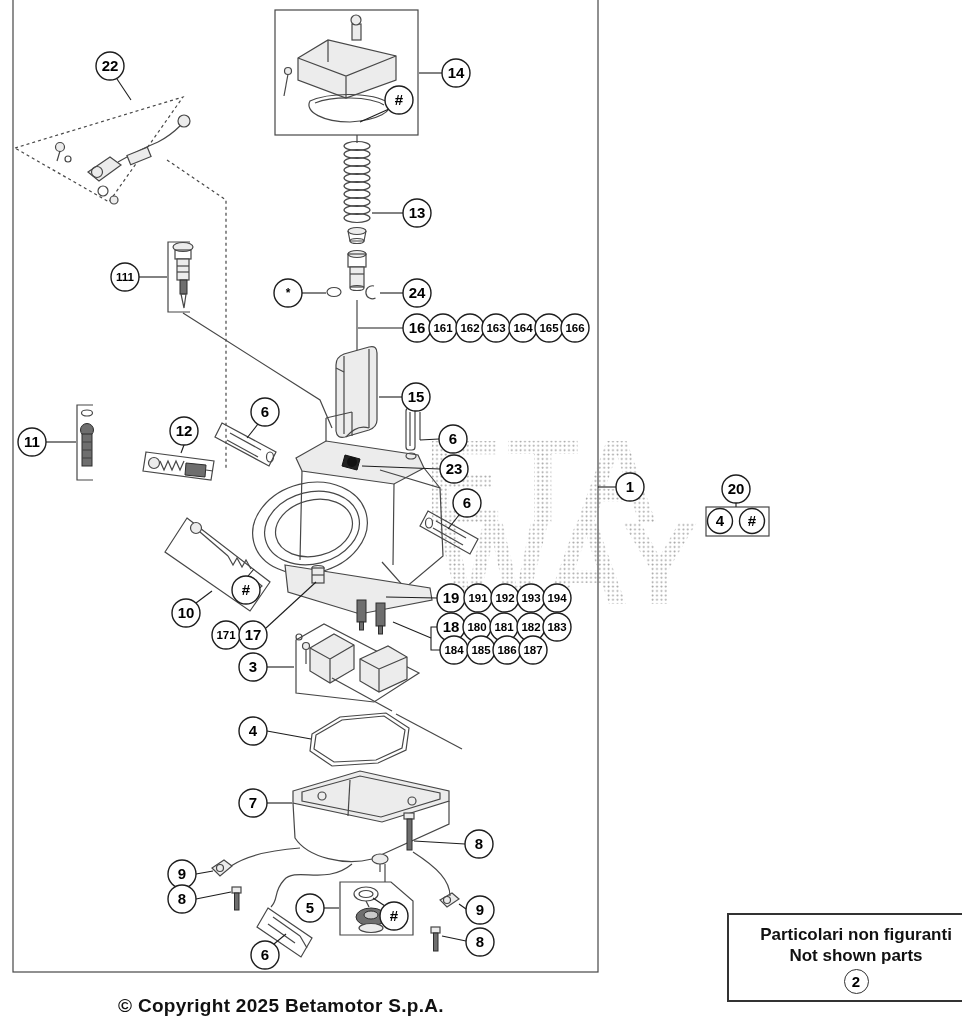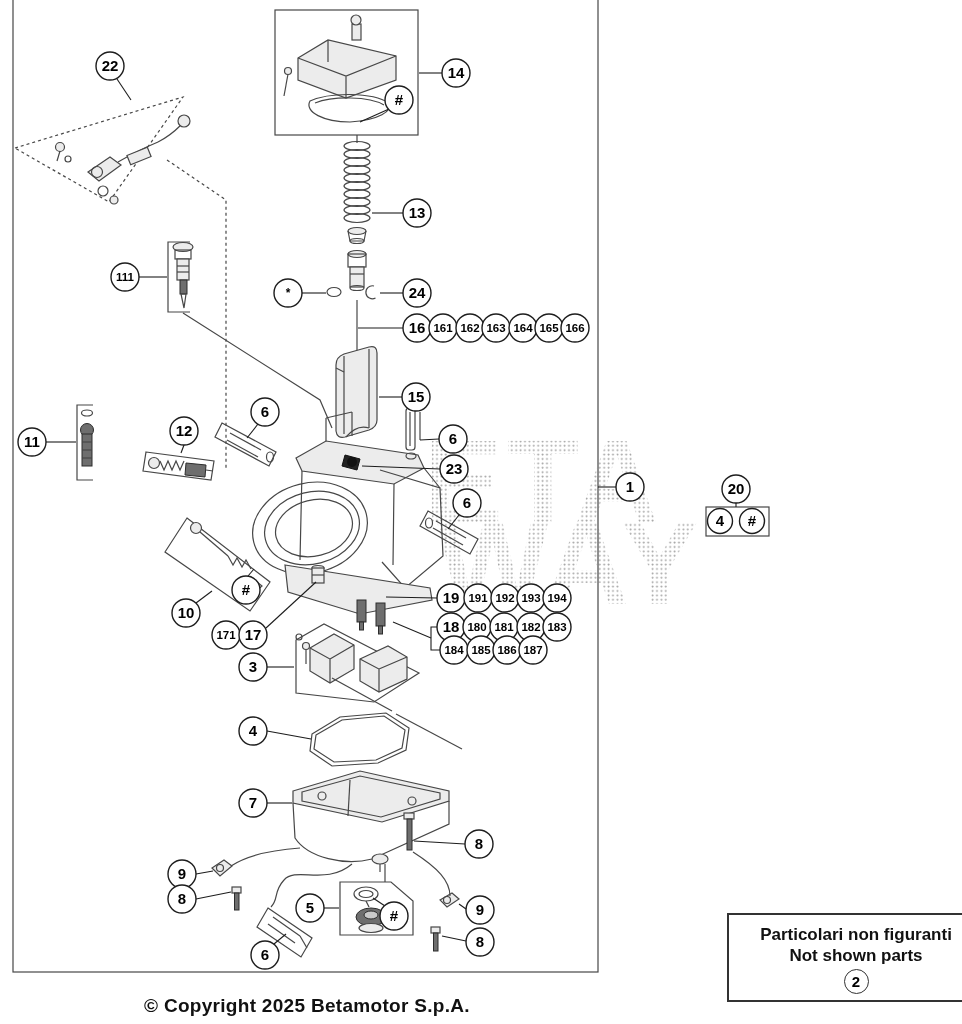--- a/index.html
+++ b/index.html
@@ -1,19 +1,19 @@
 <!DOCTYPE html>
 <html><head>
 <meta charset="utf-8">
 <style>
   html,body{margin:0;padding:0;background:#fff;}
   .page{position:relative;width:962px;height:1024px;background:#fff;overflow:hidden;
         font-family:"Liberation Sans",sans-serif;}
   .diagram-svg{position:absolute;left:0;top:0;}
-  .copyright{position:absolute;left:144px;top:995px;font-size:19px;font-weight:bold;color:#111;
+  .copyright{position:absolute;left:118px;top:995px;font-size:19px;font-weight:bold;color:#111;
              letter-spacing:0.3px;white-space:nowrap;}
   .notshown-box{position:absolute;left:727px;top:913px;width:258px;height:89px;
                 border:2px solid #333;box-sizing:border-box;text-align:center;
                 padding-top:9px;color:#111;}
   .notshown-box .l1,.notshown-box .l2{font-size:17px;font-weight:bold;line-height:21px;}
   .notshown-badge{display:inline-block;margin-top:3px;width:25px;height:25px;border:1.4px solid #333;
                   border-radius:50%;font-size:15px;font-weight:bold;line-height:24px;box-sizing:border-box;
                   background:#fff;color:#000;}
   .callout-circle{fill:#fff;stroke:#1d1d1d;stroke-width:1.4;}
   .callout-text{fill:#000;font-weight:bold;text-anchor:middle;}

